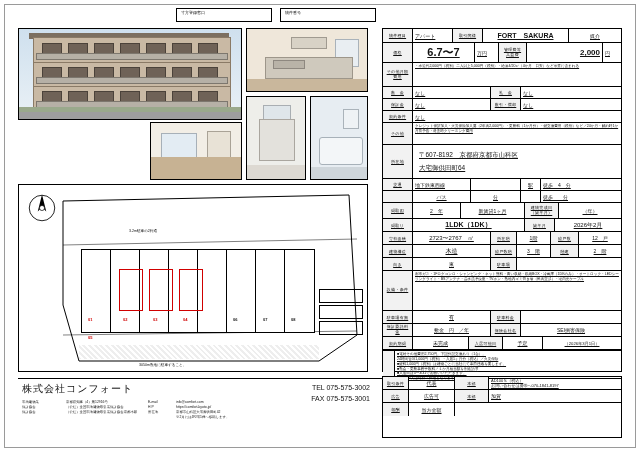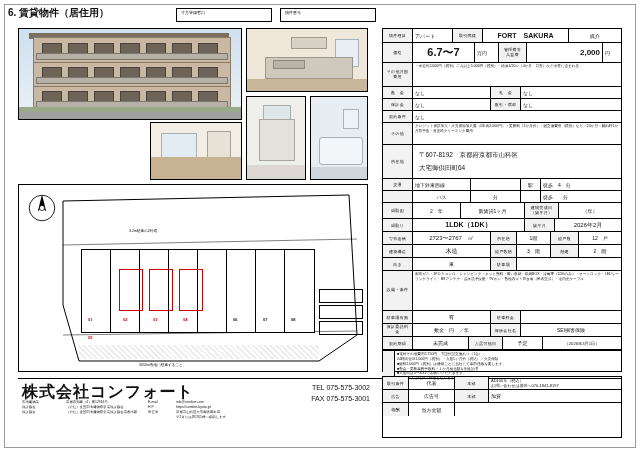--- a/index.html
+++ b/index.html
@@ -65,45 +65,44 @@
   .unit{position:absolute;border:1px solid #000;background:#fff;}
   .unitlabel{position:absolute;font-size:4px;font-weight:bold;}
   .red{color:#d00000;}
   .redbox{position:absolute;border:1px solid #d00000;}
   .dim{position:absolute;font-size:3.6px;}
   #compass{position:absolute;left:6px;top:6px;width:34px;height:34px;}
   .hatch{position:absolute;background:repeating-linear-gradient(45deg,#eee 0 2px,#fff 2px 4px);}
 
   
   #info{left:382px;top:28px;width:240px;height:344px;}
-  .row{position:relative;display:flex;border-bottom:1px solid #000;box-sizing:border-box;}
+  .row{position:relative;display:flex;border-bottom:1px solid #000;box-sizing:border-box;text-decoration:underline;}
   .row:last-child{border-bottom:none;}
   .cell{box-sizing:border-box;border-right:1px solid #000;display:flex;align-items:center;padding:0 2px;overflow:hidden;}
   .cell:last-child{border-right:none;}
   .hcell{background:#f2f2f2;justify-content:center;text-align:center;font-size:4px;letter-spacing:0.3px;}
   .vcell{font-size:5px;}
   .wrapcell{display:block;padding:1px 2px;font-size:3.6px;line-height:1.35;}
 
   
   #footline{left:18px;top:378px;width:604px;height:1px;background:#000;}
   #company{left:22px;top:382px;}
-  #company .nm{font-size:16px;font-weight:bold;letter-spacing:1px;}
+  #company .nm{font-size:10px;font-weight:normal;letter-spacing:1px;}
   #legal{left:22px;top:400px;font-size:3.4px;line-height:1.5;}
   #tel{left:252px;top:382px;width:118px;text-align:right;font-size:7px;line-height:1.6;}
   #rightfoot{left:382px;top:376px;width:240px;height:62px;}
   #outer{left:4px;top:4px;width:632px;height:444px;border:1px solid #9a9a9a;}
 </style>
 </head>
 <body>
 
 <div id="sheet">
 
   <div class="abs" id="outer"></div>
 
-  <div class="abs" id="title">6. 賃貸物件（居住用）</div>
 
   <div class="abs bd" id="hdrbox1">
     <span class="lab">寸方登録窓口</span>
   </div>
   <div class="abs bd" id="hdrbox2">
     <span class="lab">物件番号</span>
   </div>
 
   <div class="abs bd" id="photoMain">
     <div class="sky"></div>

